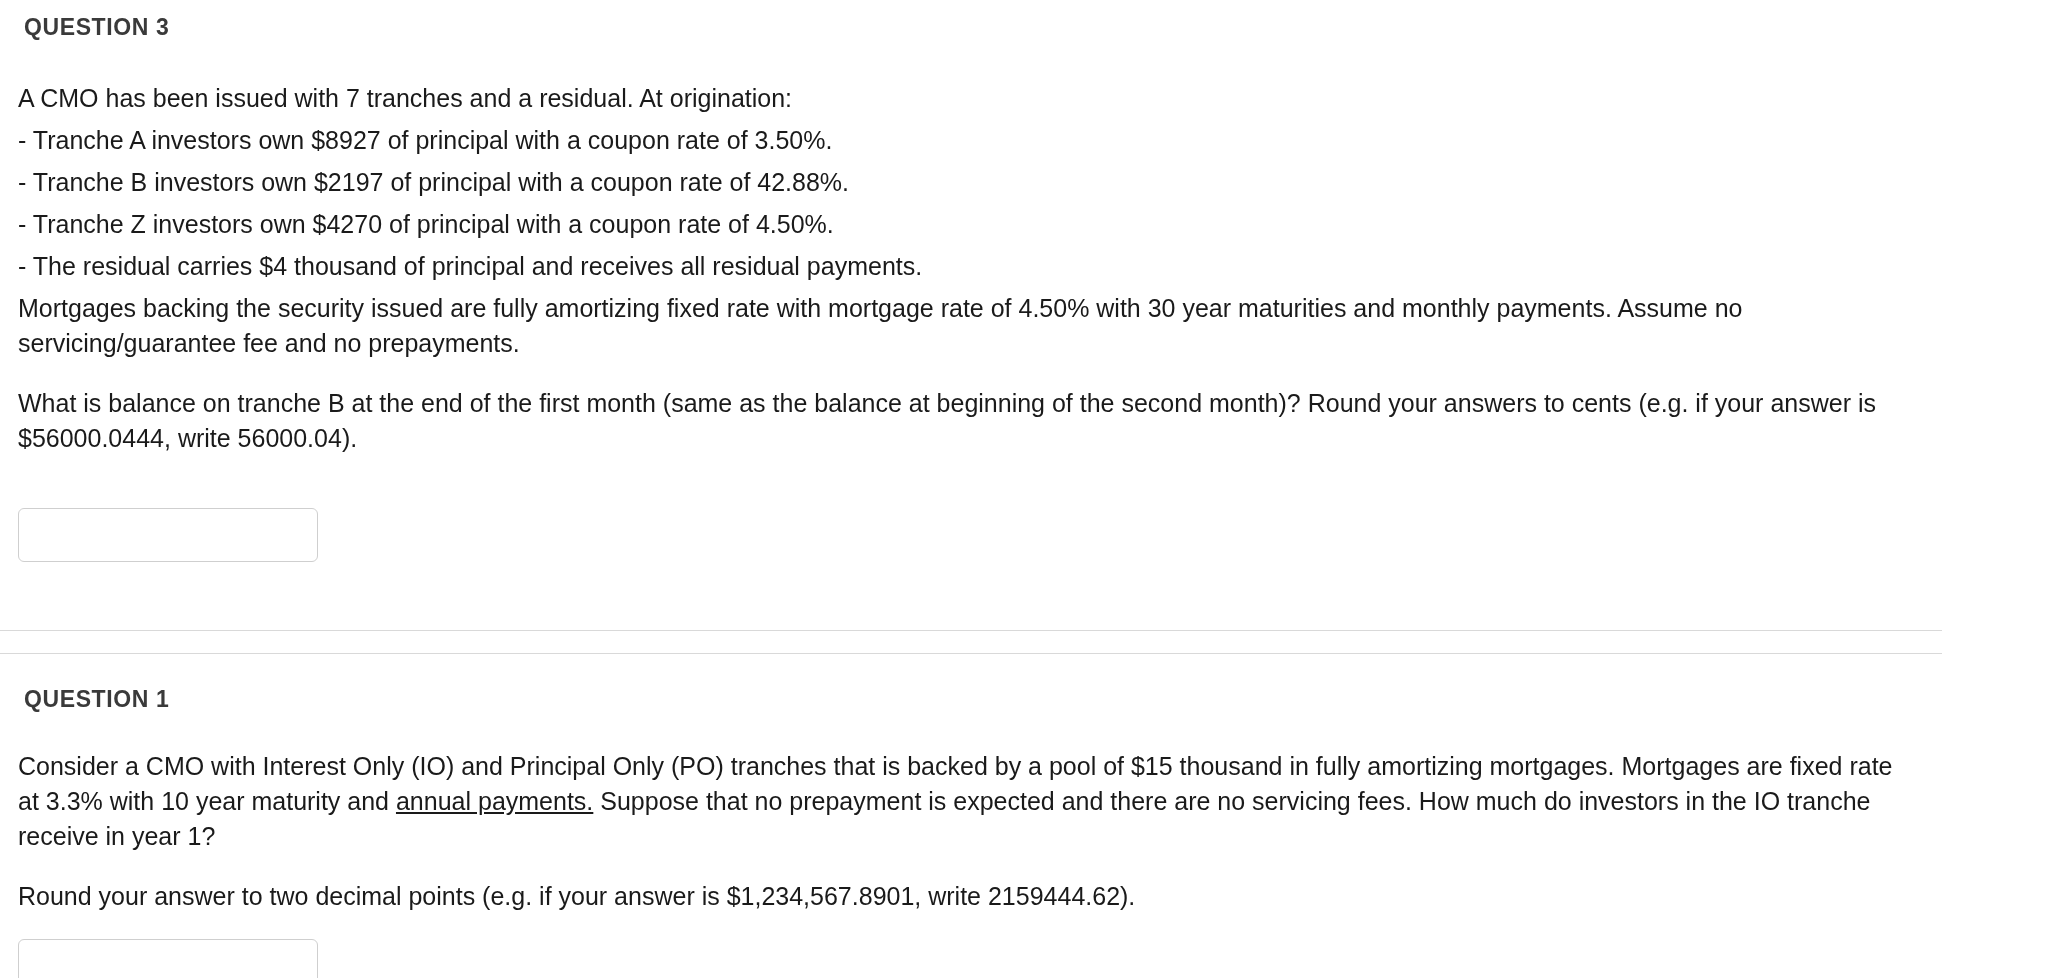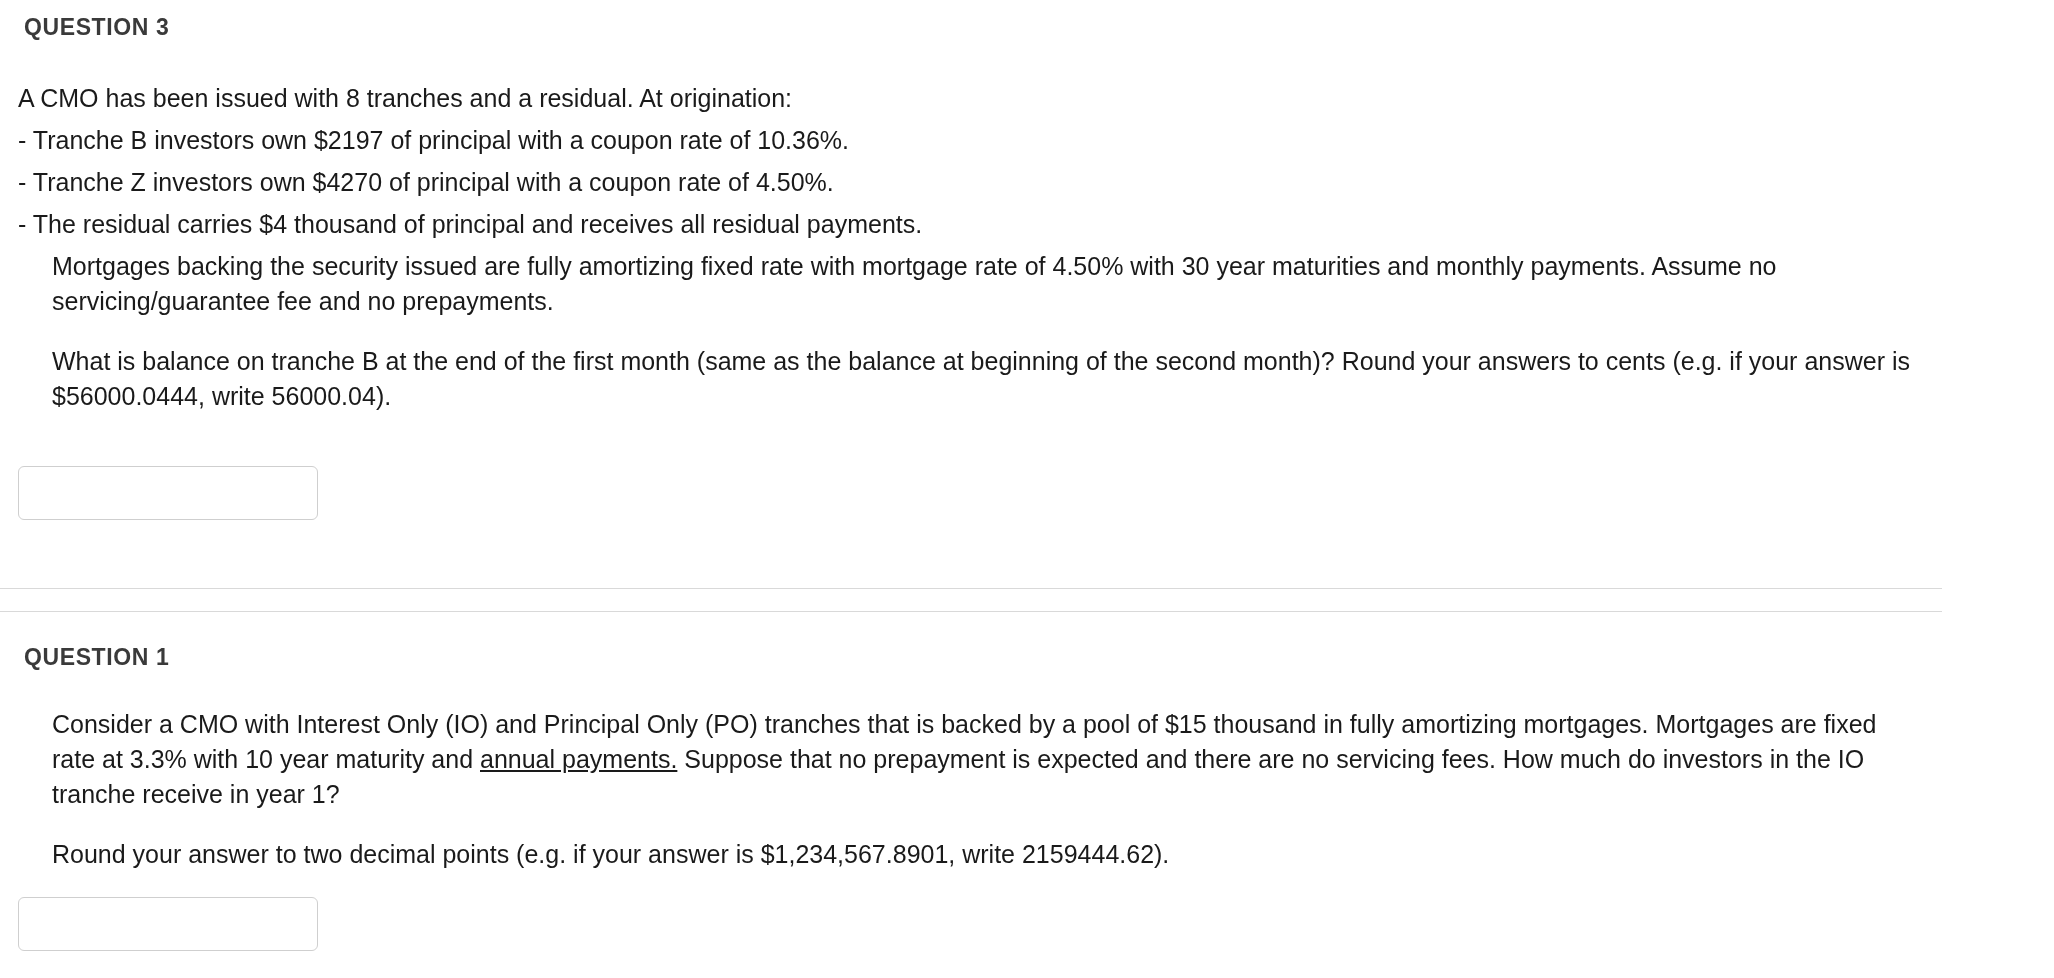--- a/index.html
+++ b/index.html
@@ -34,21 +34,20 @@
   .q-line {
     font-size: 25px;
     line-height: 42px;
     color: #1a1a1a;
   }
   .q-para {
     font-size: 25px;
     line-height: 35px;
     color: #1a1a1a;
     margin-top: 6px;
-    margin-left: 34px;
   }
   .q-para.tight {
     margin-top: 4px;
   }
   .answer-input {
     display: block;
     width: 300px;
     height: 54px;
     box-sizing: border-box;
     border: 1px solid #cfcfcf;
@@ -80,22 +79,23 @@
 </style>
 </head>
 <body>
 
 <div class="page">
 
   <section>
     <h2 class="q-heading">QUESTION 3</h2>
 
     <div class="q-body">
-      <div class="q-line">A CMO has been issued with 8 tranches and a residual. At origination:</div>
-      <div class="q-line">- Tranche B investors own $2197 of principal with a coupon rate of 10.36%.</div>
+      <div class="q-line">A CMO has been issued with 7 tranches and a residual. At origination:</div>
+      <div class="q-line">- Tranche A investors own $8927 of principal with a coupon rate of 3.50%.</div>
+      <div class="q-line">- Tranche B investors own $2197 of principal with a coupon rate of 42.88%.</div>
       <div class="q-line">- Tranche Z investors own $4270 of principal with a coupon rate of 4.50%.</div>
       <div class="q-line">- The residual carries $4 thousand of principal and receives all residual payments.</div>
 
       <p class="q-para tight">Mortgages backing the security issued are fully amortizing fixed rate with mortgage rate of 4.50% with 30 year maturities and monthly payments. Assume no servicing/guarantee fee and no prepayments.</p>
       <p class="q-para">What is balance on tranche B at the end of the first month (same as the balance at beginning of the second month)? Round your answers to cents (e.g. if your answer is $56000.0444, write 56000.04).</p>
     </div>
 
     <div class="answer-wrap q3-input-top">
       <input class="answer-input" type="text" placeholder="" style="">
     </div>

